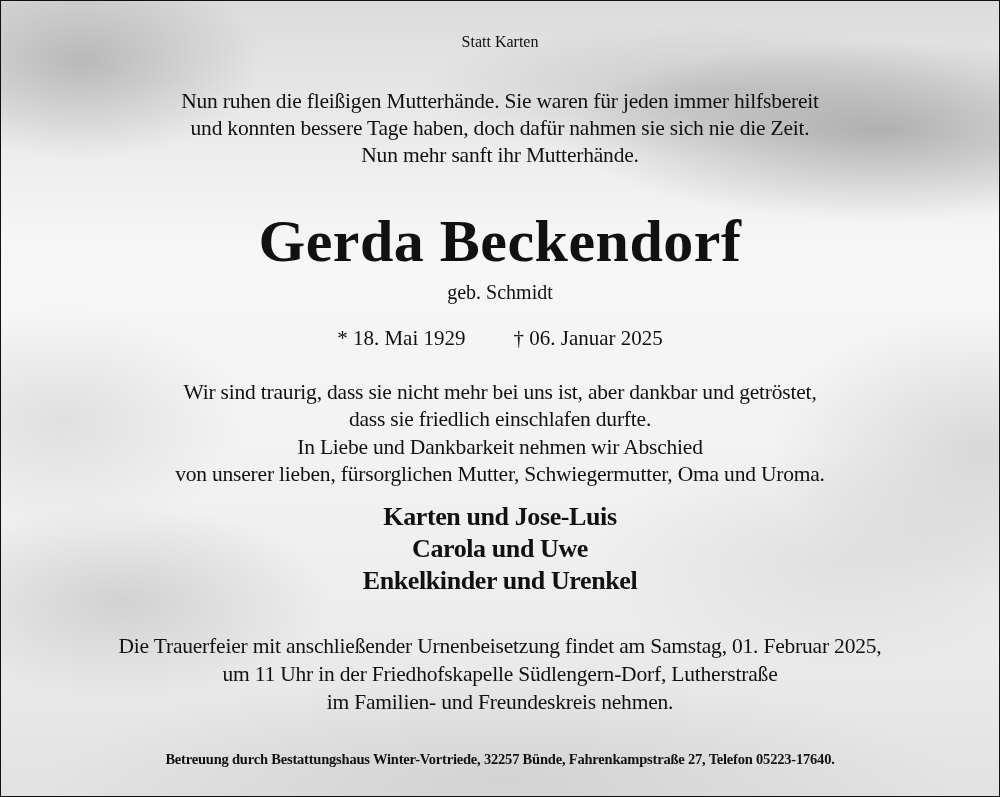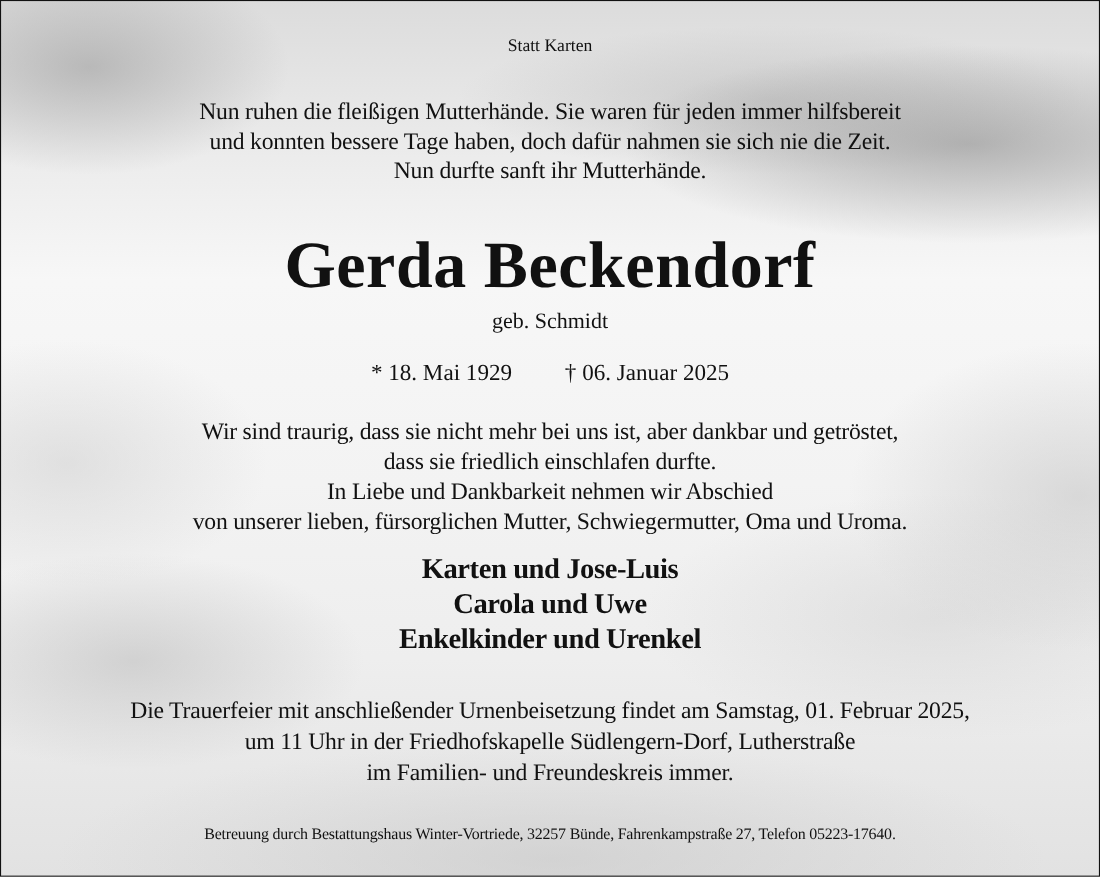--- a/index.html
+++ b/index.html
@@ -24,33 +24,33 @@
   }
   .line { position: absolute; left: 0; right: 0; text-align: center; white-space: nowrap; }
   .small { font-size: 16px; }
   .body { font-size: 21.5px; line-height: 25px; letter-spacing: -0.2px; }
   .name { font-size: 60px; font-weight: bold; letter-spacing: 0.5px; }
   .geb { font-size: 20px; }
   .dates { font-size: 21px; }
   .dates span { display: inline-block; }
   .dates .gap { width: 48px; }
   .family { font-size: 26px; font-weight: bold; line-height: 34px; letter-spacing: -0.4px; }
-  .footer { font-size: 14.5px; letter-spacing: -0.2px; }
+  .footer { font-size: 14.5px; letter-spacing: -0.2px; font-weight: bold; }
 </style>
 </head>
 <body>
 
 <div class="notice">
 
   <div class="line small" style="top:32px;">Statt Karten</div>
 
   <div>
     <div class="line body" style="top:88px;">Nun ruhen die fleißigen Mutterhände. Sie waren für jeden immer hilfsbereit</div>
     <div class="line body" style="top:115px;">und konnten bessere Tage haben, doch dafür nahmen sie sich nie die Zeit.</div>
-    <div class="line body" style="top:142px;">Nun durfte sanft ihr Mutterhände.</div>
+    <div class="line body" style="top:142px;">Nun mehr sanft ihr Mutterhände.</div>
   </div>
 
   <div class="line name" style="top:206px;">Gerda Beckendorf</div>
   <div class="line geb" style="top:280px;">geb. Schmidt</div>
 
   <div class="line dates" style="top:325px;">
     <span>* 18. Mai 1929</span><span class="gap"></span><span>† 06. Januar 2025</span>
   </div>
 
   <div>
@@ -62,18 +62,18 @@
 
   <div>
     <div class="line family" style="top:499px;">Karten und Jose-Luis</div>
     <div class="line family" style="top:531px;">Carola und Uwe</div>
     <div class="line family" style="top:563px;">Enkelkinder und Urenkel</div>
   </div>
 
   <div>
     <div class="line body" style="top:633px;">Die Trauerfeier mit anschließender Urnenbeisetzung findet am Samstag, 01. Februar 2025,</div>
     <div class="line body" style="top:661px;">um 11 Uhr in der Friedhofskapelle Südlengern-Dorf, Lutherstraße</div>
-    <div class="line body" style="top:689px;">im Familien- und Freundeskreis immer.</div>
+    <div class="line body" style="top:689px;">im Familien- und Freundeskreis nehmen.</div>
   </div>
 
   <div class="line footer" style="top:750px;">Betreuung durch Bestattungshaus Winter-Vortriede, 32257 Bünde, Fahrenkampstraße 27, Telefon 05223-17640.</div>
 
 </div>
 
 </body></html>

